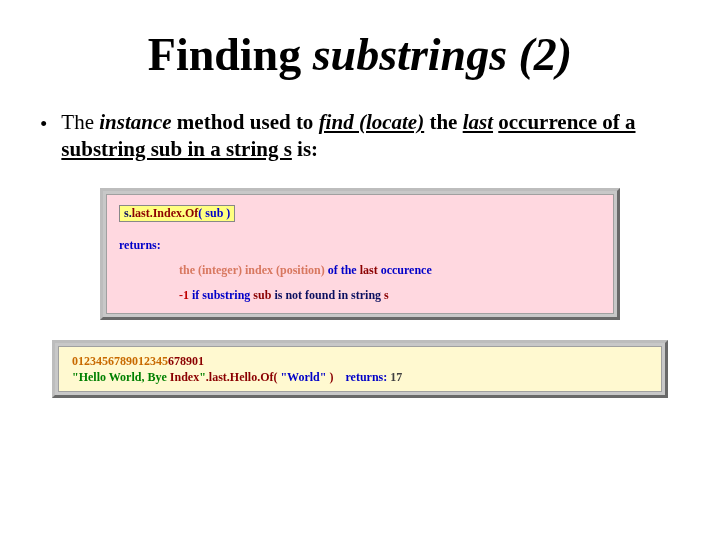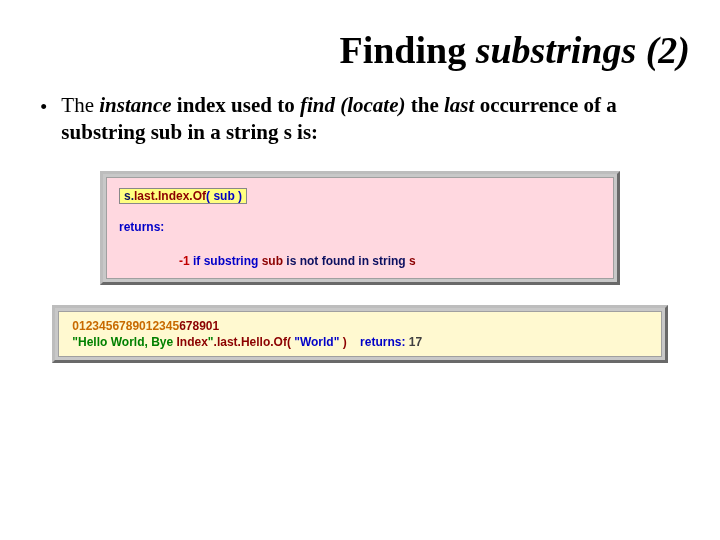--- a/index.html
+++ b/index.html
@@ -8,53 +8,53 @@
     height: 540px;
     background: #ffffff;
     font-family: "Times New Roman", Times, serif;
     color: #000;
     overflow: hidden;
   }
   .slide {
     padding: 28px 30px 0 30px;
   }
   .title {
-    text-align: right;
-    font-size: 38px;
+    text-align: center;
+    font-size: 46px;
     font-weight: bold;
-    margin-bottom: 20px;
+    margin-bottom: 28px;
   }
   .title .emph { font-style: italic; }
   .bullet-row {
     display: flex;
     align-items: flex-start;
     font-size: 21px;
     line-height: 1.3;
     padding-left: 10px;
     margin-bottom: 24px;
   }
   .bullet-dot {
     margin-right: 14px;
     margin-top: 2px;
   }
   .bullet-text { flex: 1; }
   .bullet-text .i { font-style: italic; }
   .bullet-text .b { font-weight: bold; }
-  .bullet-text .u { }
+  .bullet-text .u { text-decoration: underline; }
   .panel {
     margin: 0 auto 20px auto;
     width: 520px;
     border: 3px outset #bdbdbd;
     background: #c8c8c8;
     padding: 3px;
   }
   .panel-inner {
     border: 1px solid #a0a0a0;
     padding: 10px 12px 10px 12px;
-    font-family: Liberation Sans, sans-serif;
+    font-family: Liberation Serif, serif;
     font-size: 12px;
     font-weight: bold;
   }
   .panel1-inner {
     background: #ffd8e0;
   }
   .panel2-inner {
     background: #fff9d0;
     line-height: 1.35;
   }
@@ -89,34 +89,37 @@
 
 <div class="slide">
 
   <h1 class="title">
     <span>Finding </span><span class="emph">substrings (2)</span>
   </h1>
 
   <div class="bullet-row">
     <div class="bullet-dot">•</div>
     <div class="bullet-text">
-      <span>The </span><span class="i b">instance</span><span class="b"> index used to </span><span class="i b u">find (locate)</span><span class="b"> the </span><span class="i b u">last</span><span class="b"> </span><span class="b u">occurrence of a substring sub in a string s</span><span class="b"> is:</span>
+      <span>The </span><span class="i b">instance</span><span class="b"> method used to </span><span class="i b u">find (locate)</span><span class="b"> the </span><span class="i b u">last</span><span class="b"> </span><span class="b u">occurrence of a substring sub in a string s</span><span class="b"> is:</span>
     </div>
   </div>
 
   <div class="panel">
     <div class="panel-inner panel1-inner">
 
       <span class="sig">
         <span class="c-navy">s.</span><span class="c-darkred">last.Index.Of</span><span class="c-blue">( sub )</span>
       </span>
 
       <div class="returns-label">returns:</div>
 
       <div class="indent1">
+        <div class="line">
+          <span class="c-glow">the (integer) index (position)</span><span class="c-blue"> of the </span><span class="c-darkred">last</span><span class="c-blue"> occurence</span>
+        </div>
         <div class="spacer"></div>
         <div class="line">
           <span class="c-red">-1</span><span class="c-blue"> if substring </span><span class="c-darkred">sub</span><span class="c-navy"> is not found in string </span><span class="c-darkred">s</span>
         </div>
       </div>
 
     </div>
   </div>
 
   <div class="panel panel2">

